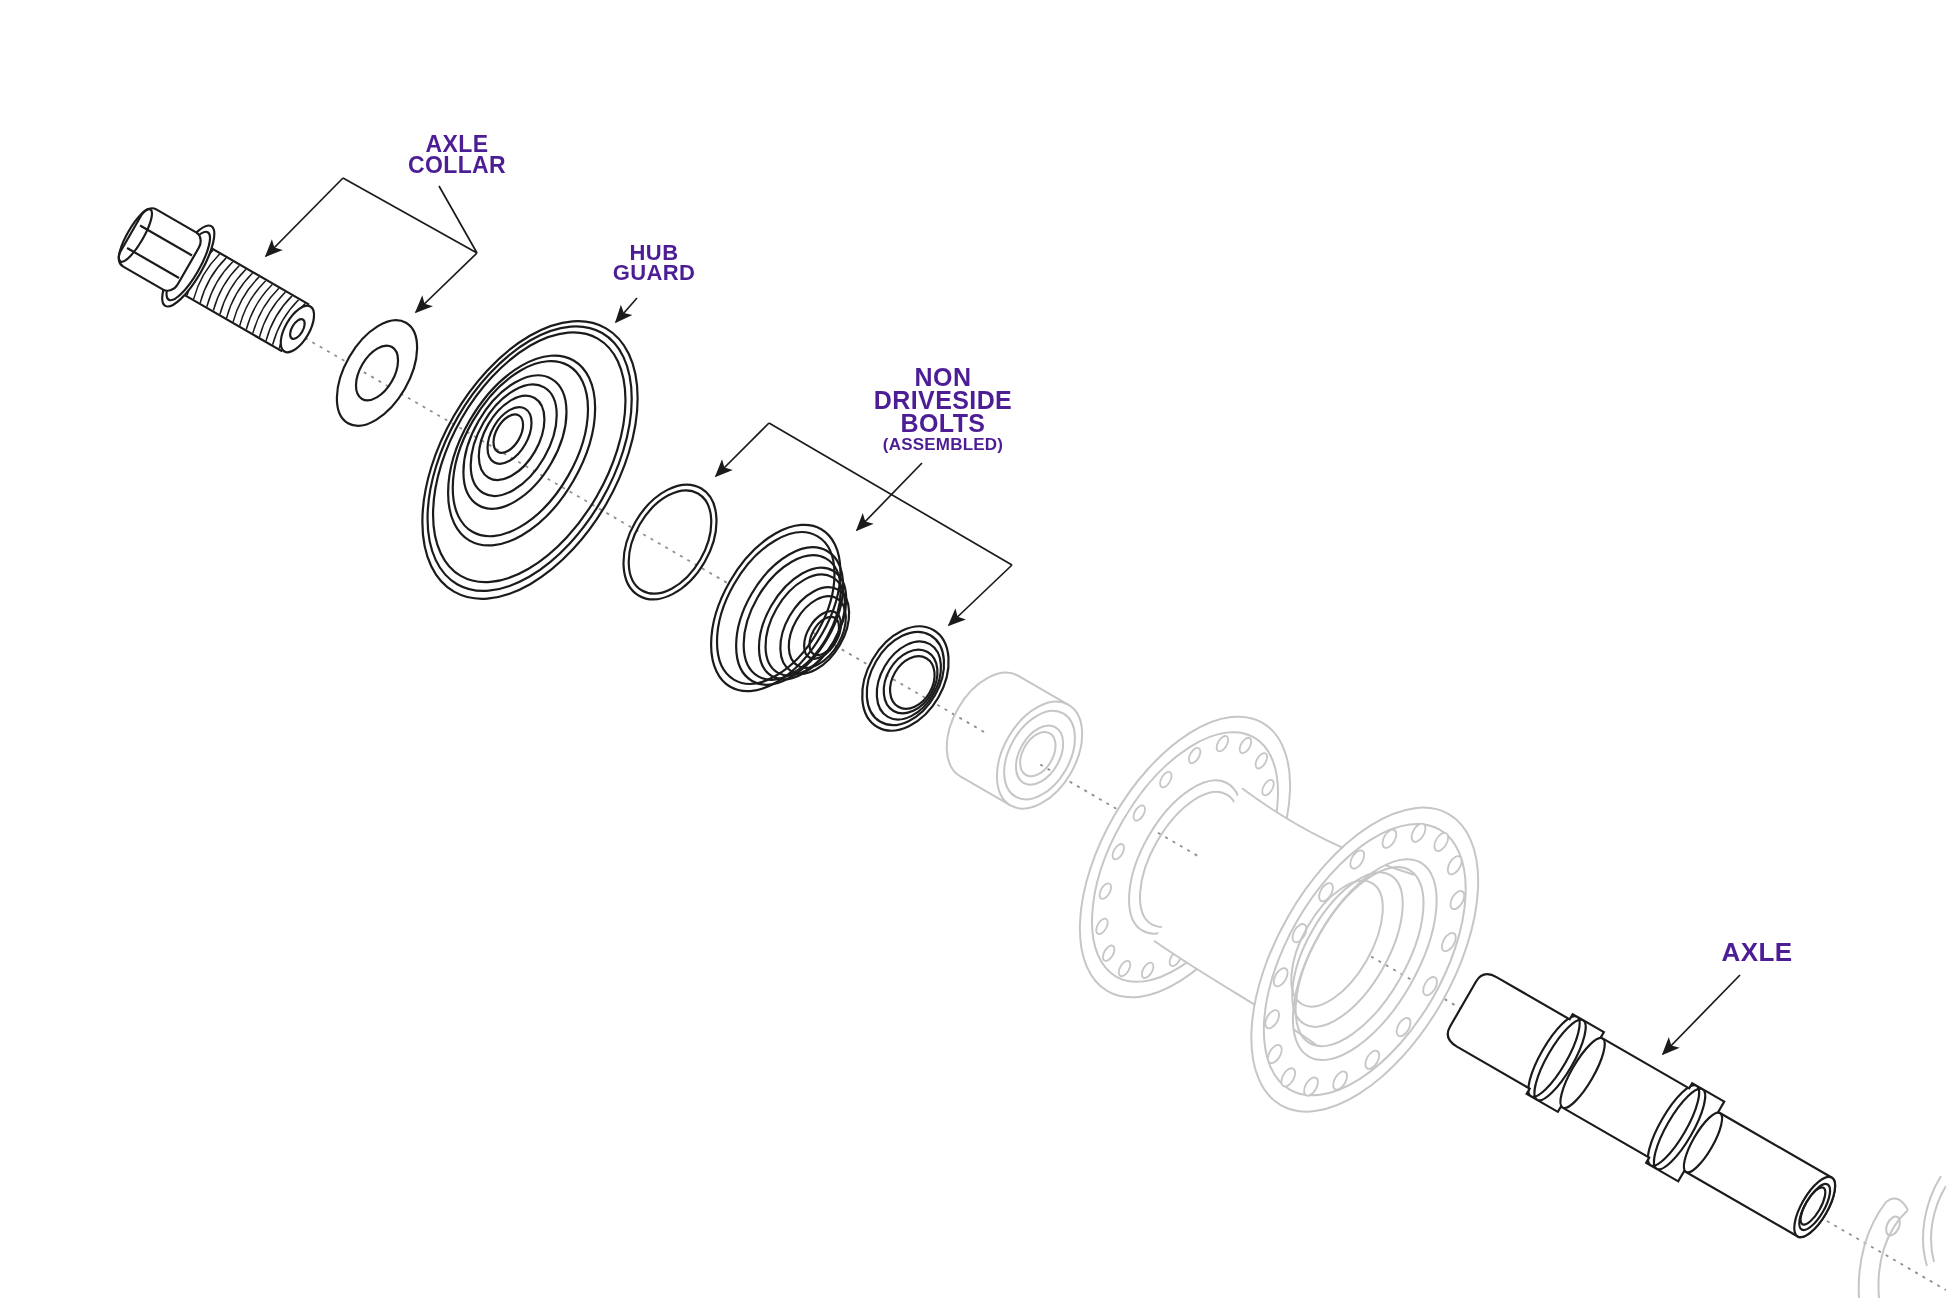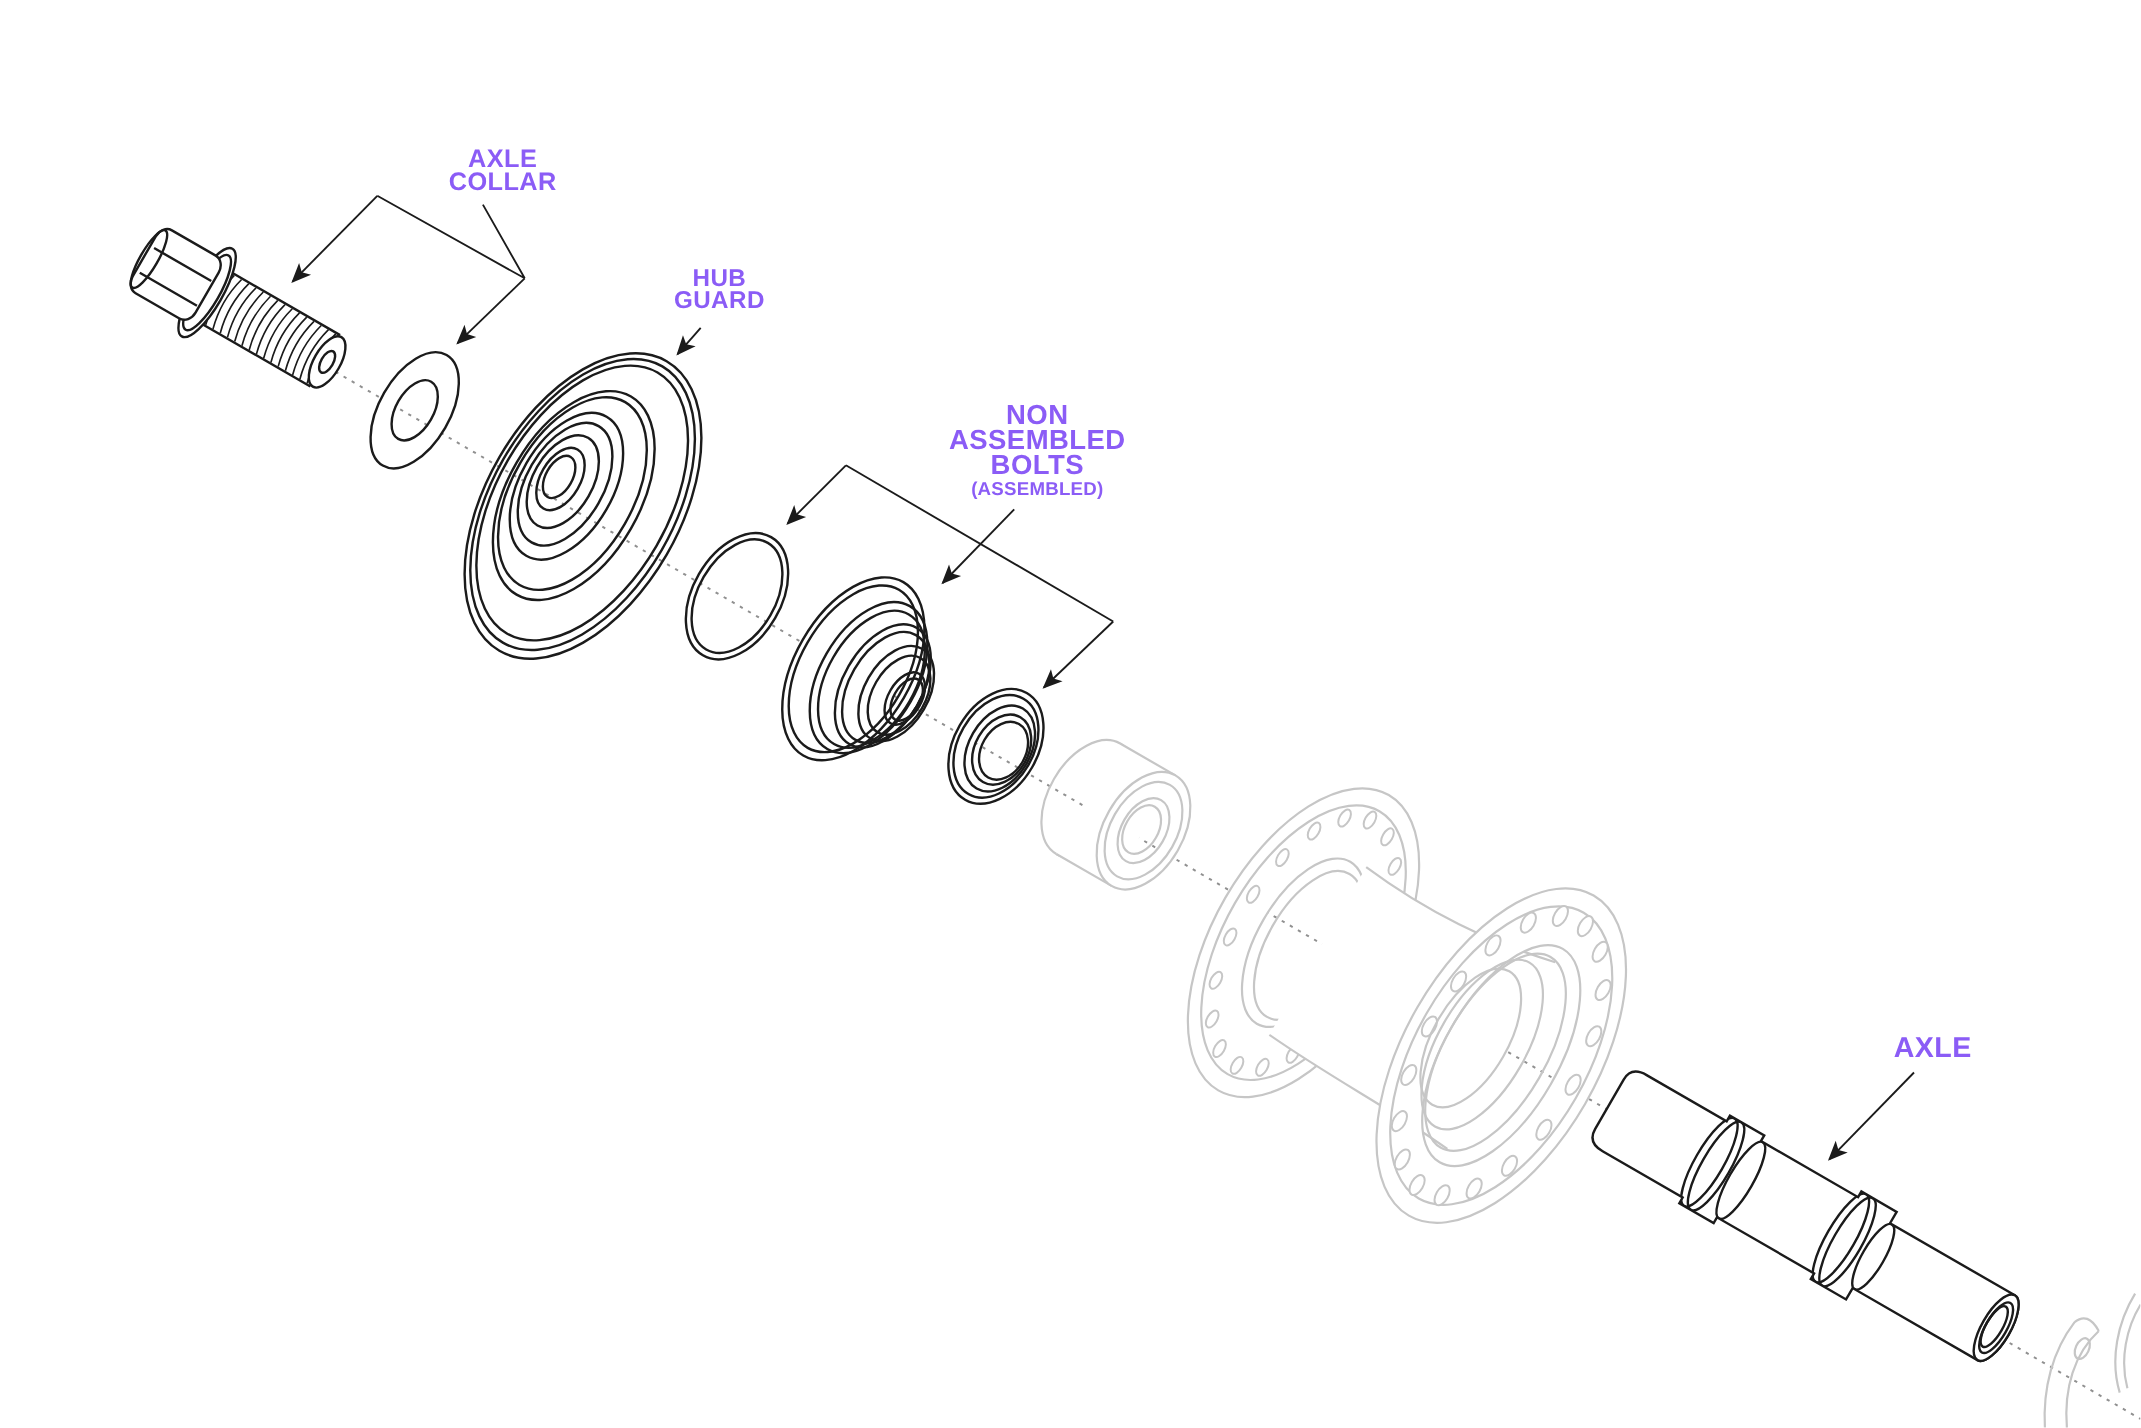--- a/index.html
+++ b/index.html
@@ -19,21 +19,21 @@
   
   .f  {stroke:var(--faded);fill:none;stroke-width:2;}
   .ff {stroke:var(--faded);fill:#fff;stroke-width:2;}
   .fw {fill:#fff;stroke:none;}
   .fh {stroke:var(--faded);fill:#fff;stroke-width:1.8;}
   
   .ld {stroke:var(--line);fill:none;stroke-width:1.7;}
   .ar {marker-end:url(#ah);}
   .cl {stroke:var(--center);fill:none;stroke-width:1.8;stroke-dasharray:3 5.5;}
   
-  .lbl{position:absolute;transform:translateX(-50%);text-align:center;color:#8b5cf6;
+  .lbl{position:absolute;transform:translateX(-50%);text-align:center;color:#4c1d95;
        font-weight:700;line-height:0.92;letter-spacing:0.4px;white-space:nowrap;}
   .lbl-sub{font-size:17px;letter-spacing:0.2px;margin-top:2px;}
 </style>
 </head>
 <body>
 
 <div id="stage">
 
   <svg width="1946" height="1298" viewBox="0 0 1946 1298">
     <defs>
@@ -229,21 +229,21 @@
     <div>COLLAR</div>
   </div>
 
   <div class="lbl" style="left:654px;top:243px;font-size:22px">
     <div>HUB</div>
     <div>GUARD</div>
   </div>
 
   <div class="lbl" style="left:943px;top:366px;font-size:25px">
     <div>NON</div>
-    <div>ASSEMBLED</div>
+    <div>DRIVESIDE</div>
     <div>BOLTS</div>
     <div class="lbl-sub">(ASSEMBLED)</div>
   </div>
 
   <div class="lbl" style="left:1757px;top:941px;font-size:26px">
     <div>AXLE</div>
   </div>
 
 </div>
 

